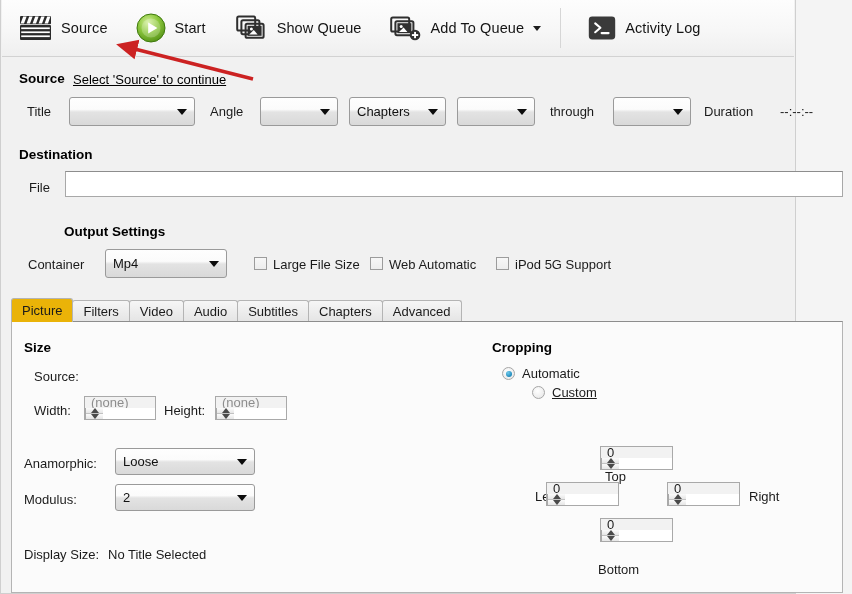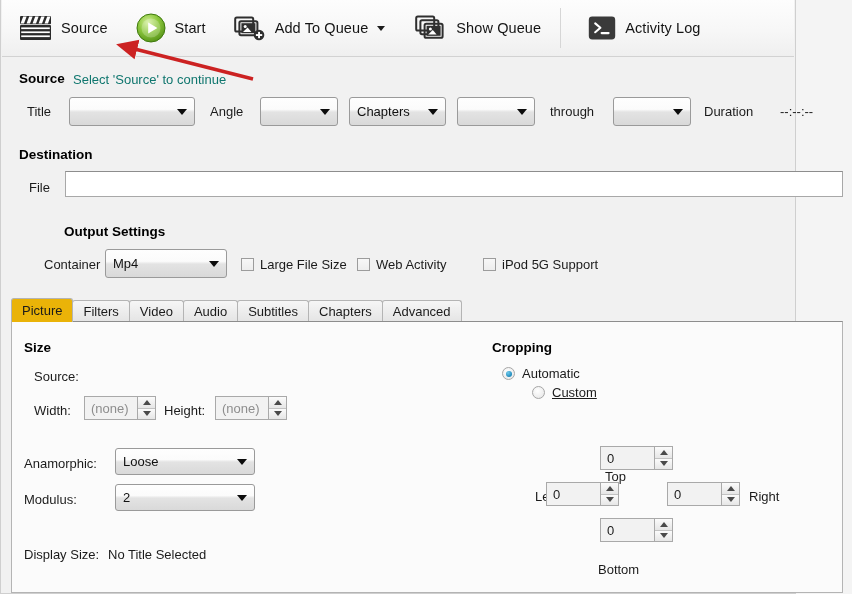--- a/index.html
+++ b/index.html
@@ -116,20 +116,21 @@
   }
 
   
   .spin {
     position: absolute;
     box-sizing: border-box;
     display: flex;
     border: 1px solid #a9a9a9;
     background: #fff;
     height: 24px;
+    flex-direction: column;
   }
   .spin .sval {
     flex: 1 1 auto;
     display: flex;
     align-items: center;
     padding-left: 6px;
     font-size: 13px;
     color: #1b1b1b;
     background: #f2f2f2;
     overflow: hidden;
@@ -162,23 +163,24 @@
     width: 0; height: 0;
     border-left: 4px solid transparent;
     border-right: 4px solid transparent;
     border-top: 5px solid #4a4a4a;
   }
 
   
   .cbox {
     position: absolute;
     display: flex;
-    align-items: center;
+    align-items: flex-start;
     cursor: default;
     white-space: nowrap;
+    margin-left: 13px;
   }
   .cbox .box {
     width: 13px; height: 13px;
     box-sizing: border-box;
     border: 1px solid #9c9c9c;
     background: linear-gradient(to bottom, #f7f7f7, #ededed);
     margin-right: 6px;
     flex: 0 0 auto;
   }
   .cbox .ctxt { font-size: 13px; color: #1b1b1b; }
@@ -291,68 +293,68 @@
             <stop offset="100%" stop-color="#4f8c12"></stop>
           </radialGradient>
         </defs>
         <circle cx="15" cy="15" r="14" fill="url(#gstart)" stroke="#3f7a0d" stroke-width="1"></circle>
         <circle cx="15" cy="15" r="9.5" fill="#ffffff" fill-opacity="0.22"></circle>
         <polygon points="12.2,9.6 21.4,15 12.2,20.4" fill="#ffffff"></polygon>
       </svg>
       <span class="tb-label">Start</span>
     </div>
 
+    <div class="tb-item" style="margin-left:16px;">
+      <svg width="32" height="28" viewBox="0 0 32 28">
+        <g fill="none" stroke="#2f2f2f" stroke-width="2">
+          <rect x="1.2" y="2.6" width="18" height="14" rx="1.6"></rect>
+          <rect x="5.4" y="6.2" width="18" height="14" rx="1.6"></rect>
+          <rect x="9.6" y="9.8" width="18" height="14" rx="1.6"></rect>
+        </g>
+        <rect x="11.6" y="11.8" width="14" height="10" fill="#2f2f2f"></rect>
+        <circle cx="15.4" cy="15.0" r="1.5" fill="#ffffff"></circle>
+        <polygon points="13.2,20.6 17.8,16.0 21.6,20.6" fill="#ffffff"></polygon>
+      </svg>
+      <span class="tb-label">Show Queue</span>
+    </div>
+
     <div class="tb-item" style="margin-left:14px;">
       <svg width="32" height="28" viewBox="0 0 32 28">
         <g fill="none" stroke="#2f2f2f" stroke-width="2">
           <rect x="1.2" y="3.6" width="18" height="14" rx="1.6"></rect>
           <rect x="5.4" y="7.2" width="18" height="14" rx="1.6"></rect>
         </g>
         <rect x="7.4" y="9.2" width="14" height="10" fill="#2f2f2f"></rect>
         <circle cx="11.2" cy="12.4" r="1.5" fill="#ffffff"></circle>
         <polygon points="9.0,18.0 13.6,13.4 17.4,18.0" fill="#ffffff"></polygon>
         <circle cx="25" cy="21" r="5.3" fill="#2f2f2f"></circle>
         <rect x="24.1" y="17.9" width="1.9" height="6.3" fill="#ffffff"></rect>
         <rect x="21.9" y="20.1" width="6.3" height="1.9" fill="#ffffff"></rect>
       </svg>
       <span class="tb-label">Add To Queue</span>
       <span class="caret-sm"></span>
     </div>
 
-    <div class="tb-item" style="margin-left:16px;">
-      <svg width="32" height="28" viewBox="0 0 32 28">
-        <g fill="none" stroke="#2f2f2f" stroke-width="2">
-          <rect x="1.2" y="2.6" width="18" height="14" rx="1.6"></rect>
-          <rect x="5.4" y="6.2" width="18" height="14" rx="1.6"></rect>
-          <rect x="9.6" y="9.8" width="18" height="14" rx="1.6"></rect>
-        </g>
-        <rect x="11.6" y="11.8" width="14" height="10" fill="#2f2f2f"></rect>
-        <circle cx="15.4" cy="15.0" r="1.5" fill="#ffffff"></circle>
-        <polygon points="13.2,20.6 17.8,16.0 21.6,20.6" fill="#ffffff"></polygon>
-      </svg>
-      <span class="tb-label">Show Queue</span>
-    </div>
-
     <div class="tb-sep" style="margin-left:12px;"></div>
 
 
     <div class="tb-item" style="margin-left:14px;">
       <svg width="28" height="26" viewBox="0 0 28 26">
         <rect x="0.8" y="1.6" width="26.4" height="22.8" rx="3.4" fill="#3a3a3a"></rect>
         <g stroke="#ffffff" stroke-width="2.1" fill="none" stroke-linecap="round" stroke-linejoin="round">
           <polyline points="7.2,8.4 12.4,12.8 7.2,17.2"></polyline>
           <line x1="13.6" y1="18.1" x2="20.6" y2="18.1"></line>
         </g>
       </svg>
       <span class="tb-label">Activity Log</span>
     </div>
   </div>
 
   <div class="section-head" style="left:18px; top:71px;">Source</div>
-  <div class="lbl" style="left:72px; top:72px; color:#0f766e;">Select 'Source' to continue</div>
+  <div class="lbl" style="left:72px; top:72px; color:#000000;text-decoration:underline;">Select 'Source' to continue</div>
 
   <div class="lbl" style="left:26px; top:104px;">Title</div>
   <div class="combo" style="left:68px; top:97px; width:126px; height:29px;">
     <span class="ctext"></span>
     <span class="carr"></span>
   </div>
 
   <div class="lbl" style="left:209px; top:104px;">Angle</div>
   <div class="combo" style="left:259px; top:97px; width:78px; height:29px;">
     <span class="ctext"></span>
@@ -379,33 +381,33 @@
   <div class="lbl" style="left:703px; top:104px;">Duration</div>
   <div class="lbl" style="left:779px; top:104px;">--:--:--</div>
 
   <div class="section-head" style="left:18px; top:147px;">Destination</div>
   <div class="lbl" style="left:28px; top:180px;">File</div>
   <div class="textbox" style="left:64px; top:171px; width:778px; height:26px;">
     <span></span>
   </div>
 
   <div class="section-head" style="left:18px; top:224px;margin-left:45px;">Output Settings</div>
-  <div class="lbl" style="left:43px; top:257px;">Container</div>
+  <div class="lbl" style="left:27px; top:257px;">Container</div>
   <div class="combo" style="left:104px; top:249px; width:122px; height:29px;">
     <span class="ctext">Mp4</span>
     <span class="carr"></span>
   </div>
 
   <div class="cbox" style="left:240px; top:257px;">
     <span class="box"></span>
     <span class="ctxt">Large File Size</span>
   </div>
   <div class="cbox" style="left:356px; top:257px;">
     <span class="box"></span>
-    <span class="ctxt">Web Activity</span>
+    <span class="ctxt">Web Automatic</span>
   </div>
   <div class="cbox" style="left:482px; top:257px;">
     <span class="box"></span>
     <span class="ctxt">iPod 5G Support</span>
   </div>
 
   <div class="tabstrip">
     <div class="tab active">
         <span>Picture</span>
       </div>

